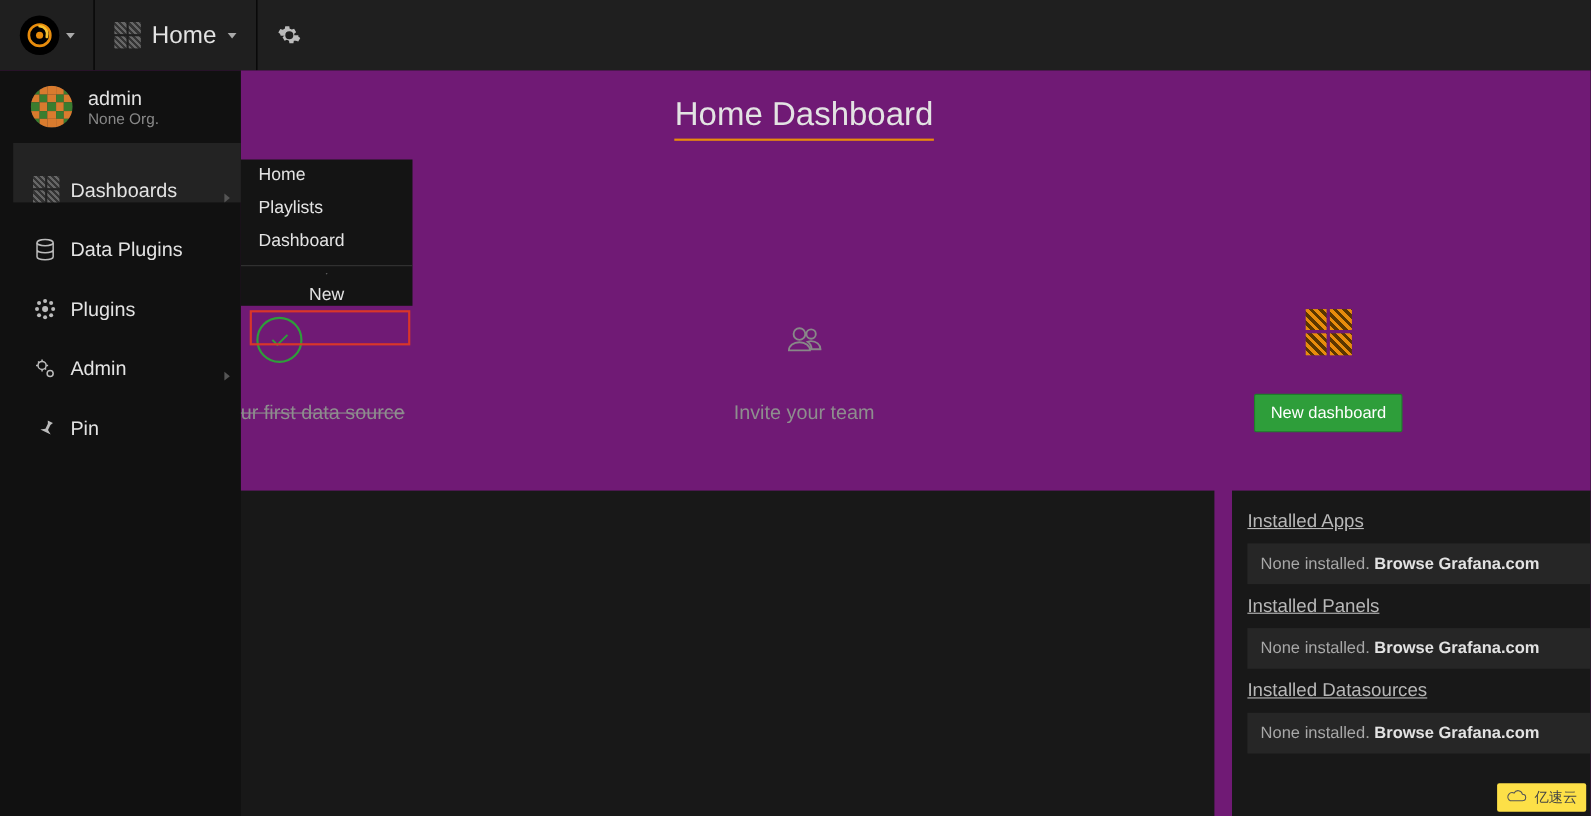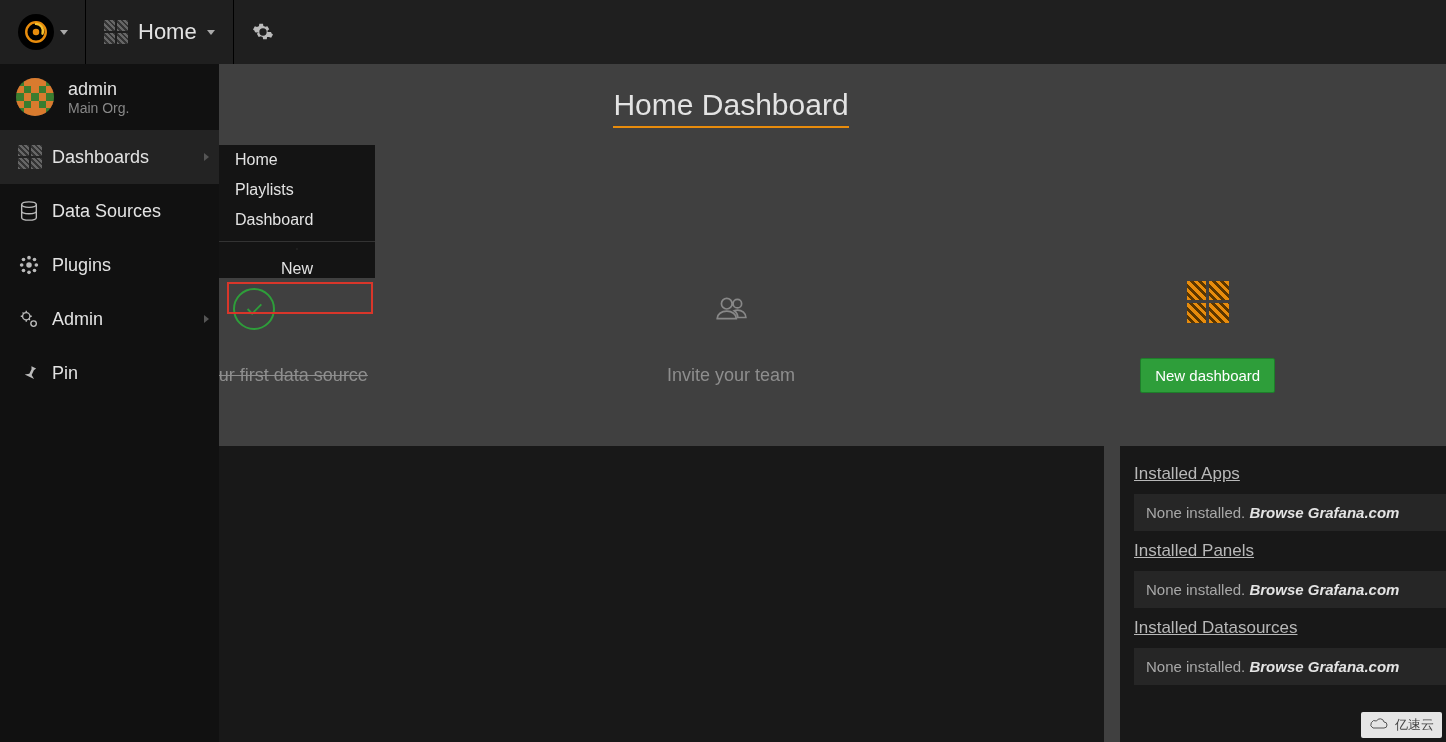--- a/index.html
+++ b/index.html
@@ -10,60 +10,60 @@
   .logo-circle { width:36px; height:36px; border-radius:50%; background:#000; display:flex; align-items:center; justify-content:center; margin-right:6px;}
   .logo-circle svg { width:26px; height:26px;}
   .caret-down { width:0; height:0; border-left:4px solid transparent; border-right:4px solid transparent; border-top:5px solid #aaa;}
   .top-home { display:flex; align-items:center; padding:0 18px; gap:10px; font-size:22px; color:#e3e3e3; border-right:1px solid #000;}
   .top-settings { display:flex; align-items:center; padding:0 18px; color:#bbb;}
   .stripe-icon { width:24px; height:24px; display:grid; grid-template-columns:1fr 1fr; grid-template-rows:1fr 1fr; gap:2px;}
   .stripe-icon span { background:repeating-linear-gradient(45deg,#666 0 2px,#333 2px 4px);}
   .stripe-icon.orange span { background:repeating-linear-gradient(45deg,#e88c0c 0 3px,#5a3600 3px 6px);}
   .stripe-icon.big { width:42px; height:42px; gap:3px;}
   
-  .sidebar { position:absolute; left:0; top:64px; width:219px; bottom:0; background:#111; z-index:10;}
+  .sidebar { position:absolute; left:0; top:64px; width:219px; bottom:0; background:#111; z-index:10;padding-left:12px;}
   .user-card { display:flex; align-items:center; padding:14px 12px 14px 16px; position:relative;}
   .avatar { width:38px; height:38px; border-radius:50%; background:#333; overflow:hidden; margin-right:14px;}
   .avatar-px { width:100%; height:100%; display:grid; grid-template-columns:repeat(5,1fr); grid-template-rows:repeat(5,1fr);}
   .avatar-px span{}
   .user-name { font-size:18px; color:#e3e3e3;}
   .user-org { font-size:14px; color:#888;}
-  .side-item { height:54px; display:flex; align-items:center; padding-left:18px; font-size:18px; color:#e3e3e3; position:relative; cursor:pointer;}
+  .side-item { height:54px; display:flex; align-items:flex-end; padding-left:18px; font-size:18px; color:#e3e3e3; position:relative; cursor:pointer;}
   .side-item .side-icon { width:34px; display:flex; justify-content:flex-start; color:#bbb;}
   .side-item.active { background:#232323;}
   .side-item .chev { position:absolute; right:10px; width:0;height:0;border-top:4px solid transparent;border-bottom:4px solid transparent;border-left:5px solid #555;}
   .redbox { position:absolute; left:52px; top:150px; width:117px; height:42px; border:1px solid #c0392b; pointer-events:none;}
   
   .submenu { position:absolute; left:219px; top:145px; width:156px; background:#141414; z-index:9; border:0; box-shadow:none;}
   .submenu .sub-item { height:30px; display:flex; align-items:center; padding:0 16px; font-size:16px; color:#e3e3e3; cursor:pointer;}
   .submenu .divider { height:1px; background:#333; margin:6px 0;}
   .submenu .sub-item.withicon { gap:10px;flex-direction:column;}
   .submenu .sub-item.import { background:#2a2a2a;}
   .redbox2 { position:absolute; left:227px; top:282px; width:146px; height:32px; border:2px solid #d9362a; pointer-events:none; z-index:11;}
   
-  .main { position:absolute; left:0; top:64px; right:0; bottom:0; background:#404040;}
+  .main { position:absolute; left:0; top:64px; right:0; bottom:0; background:#701a75;}
   .main-inner { position:absolute; left:16px; top:12px; right:0; bottom:0;}
   .page-title { text-align:center; font-size:30px; color:#e3e3e3; margin-top:12px; display:inline-block; padding-bottom:4px; border-bottom:2px solid #e88c0c;}
   .title-wrap { text-align:center; }
   .cards-row { position:absolute; top:158px; left:0; right:0; height:200px; display:flex;}
   .card { flex:1; display:flex; flex-direction:column; align-items:center; justify-content:center; gap:30px;}
   .card .card-icon { height:52px; display:flex; align-items:center; justify-content:center;}
   .card .card-label { font-size:18px; color:#8e8e8e;}
   .card .card-label.strike { text-decoration:line-through;}
   .btn-green { background:#2e9e3a; color:#fff; padding:8px 14px; border-radius:2px; font-size:15px; border:1px solid #1e7e2a;}
   .check-circle { width:42px; height:42px; border:2px solid #2e9e3a; border-radius:50%; display:flex; align-items:center; justify-content:center; color:#2e9e3a;}
   .people-icon { color:#888;}
   
   .bottom-left { position:absolute; left:16px; top:370px; width:1072px; height:360px; background:#181818;}
   .bottom-right { position:absolute; left:1104px; top:370px; right:0; height:365px; background:#181818; padding:8px 0 0 14px;}
   .br-head { font-size:17px; color:#b8b8b8; margin:10px 0 10px 0;text-decoration:underline;}
   .br-box { background:#262626; padding:10px 12px; font-size:15px; color:#a8a8a8; margin-bottom:6px;}
-  .br-box b { color:#e3e3e3; font-weight:600;font-style:italic;}
-  
-  .watermark { position:absolute; right:4px; bottom:4px; background:#e5e5e5; color:#444; font-size:13px; padding:4px 8px; border-radius:2px; display:flex; align-items:center; gap:6px; z-index:20;}
+  .br-box b { color:#e3e3e3; font-weight:600;}
+  
+  .watermark { position:absolute; right:4px; bottom:4px; background:#fde047; color:#444; font-size:13px; padding:4px 8px; border-radius:2px; display:flex; align-items:center; gap:6px; z-index:20;}
   .watermark svg { width:20px; height:14px;}
   
   svg.ic { width:22px; height:22px; fill:currentColor;}
   svg.ic-lg { width:34px; height:34px; fill:currentColor;}
 </style>
 </head>
 <body>
 
 <div class="topbar">
   <div class="top-logo">
@@ -176,21 +176,21 @@
           <span style="background:#d97b2e"></span>
         <span style="background:#3a7d2f"></span>
           <span style="background:#d97b2e"></span>
           <span style="background:#d97b2e"></span>
           <span style="background:#d97b2e"></span>
           <span style="background:#3a7d2f"></span>
       </div>
     </div>
     <div>
       <div class="user-name">admin</div>
-      <div class="user-org">Main Org.</div>
+      <div class="user-org">None Org.</div>
     </div>
     <span class="chev" style="right:8px;position:absolute"></span>
   </div>
 
   <div class="side-item active">
     <span class="side-icon">
         <span class="stripe-icon">
           <span></span>
           <span></span>
           <span></span>
@@ -200,21 +200,21 @@
     <span>Dashboards</span>
     <span class="chev"></span>
   </div>
   <div class="side-item">
     <span class="side-icon">
         <svg class="ic" viewBox="0 0 24 24">
           <ellipse cx="12" cy="5" rx="8" ry="3" fill="none" stroke="#bbb" stroke-width="1.5"></ellipse>
           <path fill="none" stroke="#bbb" stroke-width="1.5" d="M4 5v7c0 1.7 3.6 3 8 3s8-1.3 8-3V5M4 12v7c0 1.7 3.6 3 8 3s8-1.3 8-3v-7"></path>
         </svg>
       </span>
-    <span>Data Sources</span>
+    <span>Data Plugins</span>
   </div>
   <div class="side-item">
     <span class="side-icon">
         <svg class="ic" viewBox="0 0 24 24">
           <circle cx="12" cy="12" r="3" fill="#bbb"></circle>
           <circle cx="12" cy="4" r="2" fill="#bbb"></circle>
           <circle cx="12" cy="20" r="2" fill="#bbb"></circle>
           <circle cx="4" cy="12" r="2" fill="#bbb"></circle>
           <circle cx="20" cy="12" r="2" fill="#bbb"></circle>
           <circle cx="6" cy="6" r="2" fill="#bbb"></circle>

